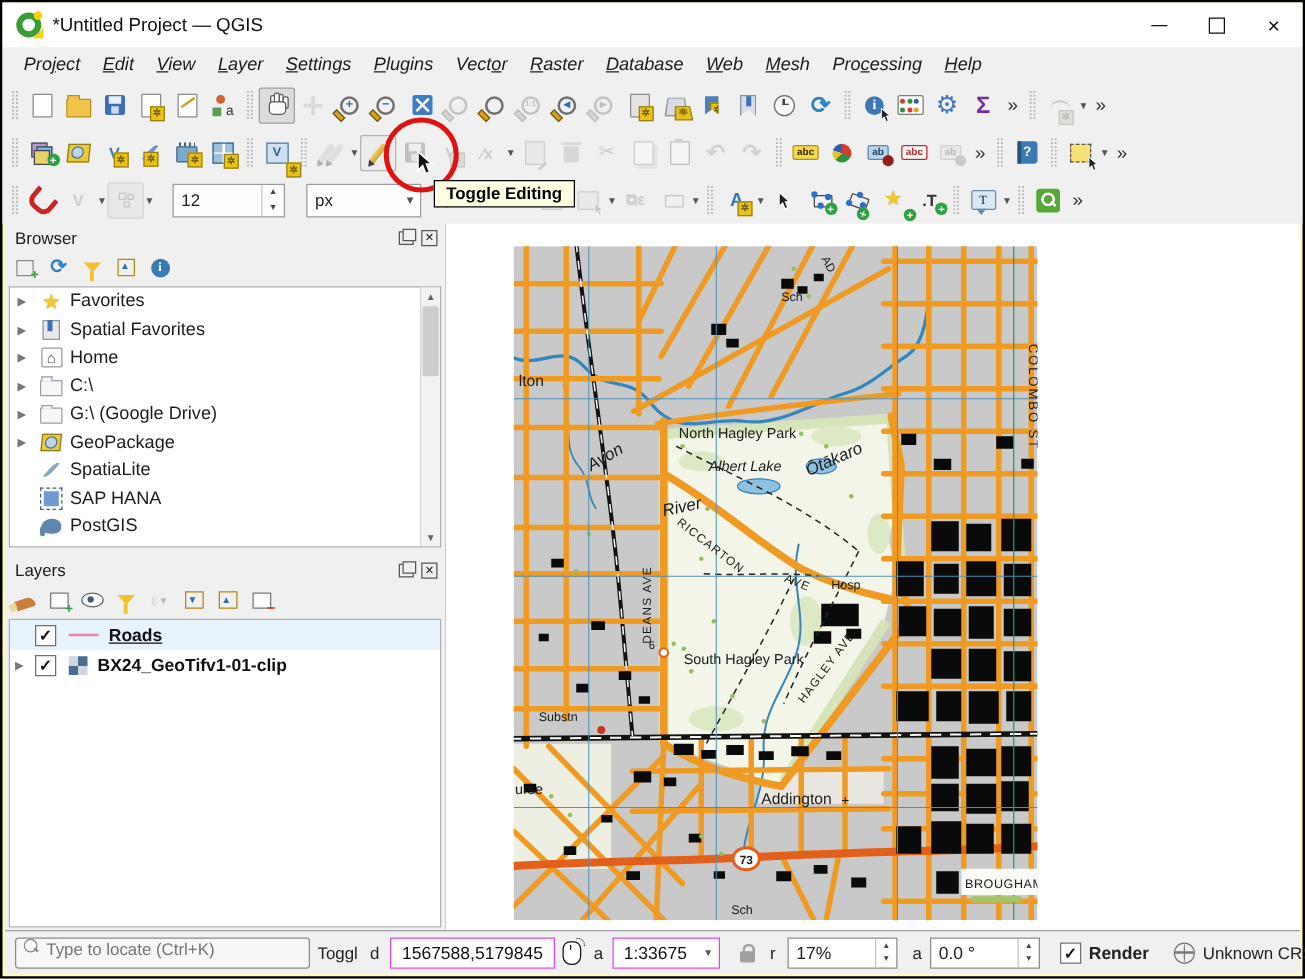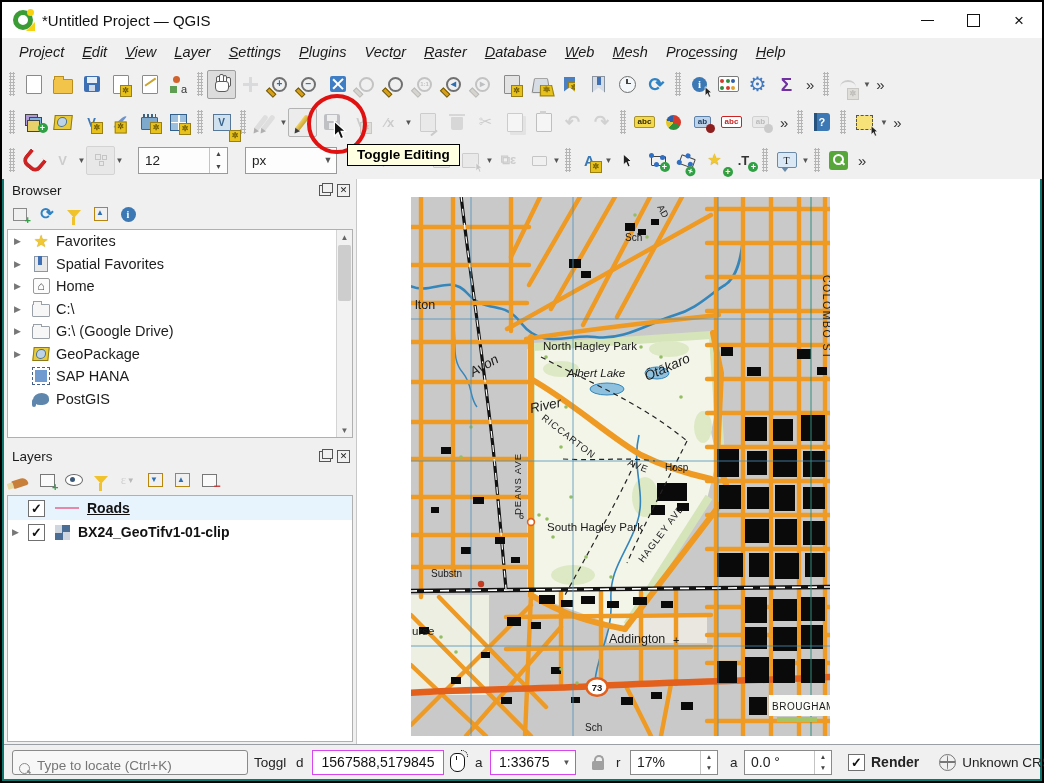--- a/index.html
+++ b/index.html
@@ -1,18 +1,18 @@
 <!DOCTYPE html>
 <html><head>
 <meta charset="utf-8">
 <style>
   html,body{margin:0;padding:0;}
   body{width:1044px;height:783px;position:relative;font-family:"Liberation Sans",sans-serif;
        -webkit-font-smoothing:antialiased;background:#fff;overflow:hidden;}
-  .win{position:absolute;inset:0;border:2px solid #000;box-sizing:border-box;background:#0f766e;}
+  .win{position:absolute;inset:0;border:2px solid #000;box-sizing:border-box;background:#fef9c3;}
 
   
   .titlebar{height:36px;background:#fff;display:flex;align-items:center;padding-left:10px;}
   .qlogo{width:22px;height:22px;position:relative;margin-right:8px;}
   .qlogo .ring{position:absolute;inset:1px;border:5px solid #3b9c35;border-radius:50%;}
   .qlogo .dot{position:absolute;right:0;top:0;width:7px;height:7px;background:#f6d211;border-radius:50%;}
   .qlogo .tail{position:absolute;right:-1px;bottom:0;width:9px;height:9px;background:#f6d211;
                clip-path:polygon(0 100%,100% 0,100% 100%);}
   .title-text{font-size:15px;color:#111;}
   .wbtns{margin-left:auto;display:flex;height:36px;}
@@ -201,21 +201,21 @@
   .splitter{height:4px;}
 
   
   .canvas{flex:1;background:#fff;position:relative;}
   .mapimg{position:absolute;left:54px;top:18px;width:419px;height:539px;}
   svg text{font-family:"Liberation Sans",sans-serif;fill:#1a1a1a;}
 
   
   .statusbar{position:absolute;left:2px;right:2px;bottom:2px;height:34px;background:#f0f0f0;border-top:1px solid #9aa0a6;
              display:flex;align-items:center;padding:0 8px;font-size:13.5px;color:#222;gap:6px;}
-  .locate{width:222px;height:23px;border:1px solid #8a8a8a;border-radius:3px;background:#f7f7f7;display:flex;align-items:flex-end;padding:0 6px;gap:5px;flex:none;}
+  .locate{width:222px;height:23px;border:1px solid #8a8a8a;border-radius:3px;background:#f7f7f7;display:flex;align-items:flex-start;padding:0 6px;gap:5px;flex:none;}
   .locate .lmag{width:9px;height:9px;border:1.8px solid #8a8a8a;border-radius:50%;position:relative;flex:none;}
   .locate .lmag:after{content:"";position:absolute;left:7px;top:7px;width:4px;height:1.8px;background:#8a8a8a;transform:rotate(45deg);}
   .locate input{border:none;outline:none;background:transparent;font-size:13.5px;color:#9a9a9a;width:100%;font-family:"Liberation Sans",sans-serif;}
   .sb-box{height:23px;background:#fff;border:1px solid #d946ef;display:flex;align-items:center;justify-content:center;
           font-size:14px;color:#111;padding:0 8px;flex:none;}
   .sb-lab{flex:none;white-space:nowrap;overflow:hidden;}
   .mouseic{width:13px;height:17px;border:1.6px solid #111;border-radius:6px 6px 7px 7px;position:relative;flex:none;background:#fff;}
   .mouseic:before{content:"";position:absolute;left:4.6px;top:2px;width:1.8px;height:4px;background:#111;}
   .mouseic:after{content:"";position:absolute;right:-4px;top:-4px;width:6px;height:6px;border-top:1.8px dotted #111;border-right:1.8px dotted #111;border-radius:0 6px 0 0;}
   .lock{width:12px;height:9px;background:#a0a0a0;border-radius:1.6px;position:relative;margin-top:6px;flex:none;}
@@ -690,20 +690,27 @@
                 <span class="bi-folder"></span>
               </span>
               <span>G:\ (Google Drive)</span>
             </div>
           <div class="trow2">
               <span class="texp">▶</span>
               <span class="ticon">
                 <span class="bi-gpkg"></span>
               </span>
               <span>GeoPackage</span>
+            </div>
+          <div class="trow2">
+              <span class="texp"></span>
+              <span class="ticon">
+                <span class="bi-slite"></span>
+              </span>
+              <span>SpatiaLite</span>
             </div>
           <div class="trow2">
               <span class="texp"></span>
               <span class="ticon">
                 <span class="bi-hana"></span>
               </span>
               <span>SAP HANA</span>
             </div>
           <div class="trow2">
               <span class="texp"></span>

